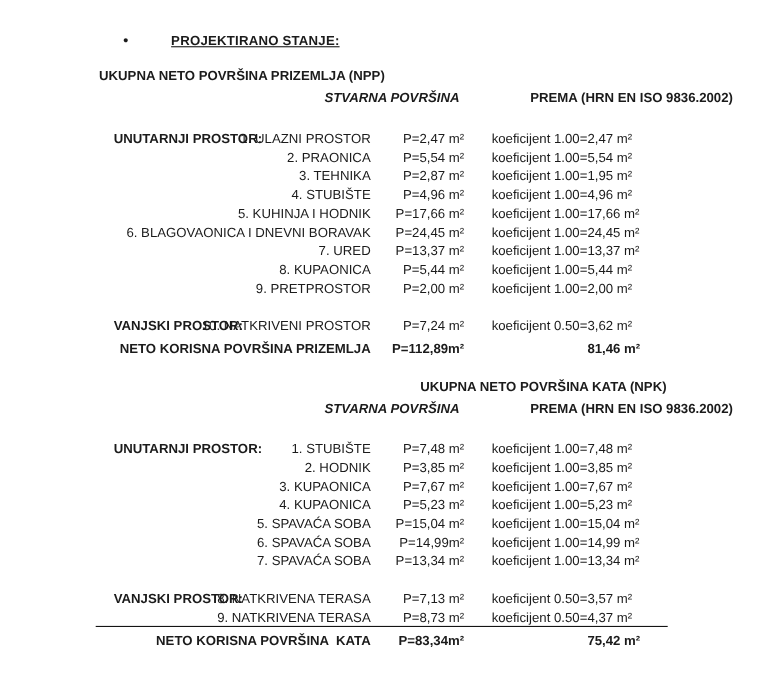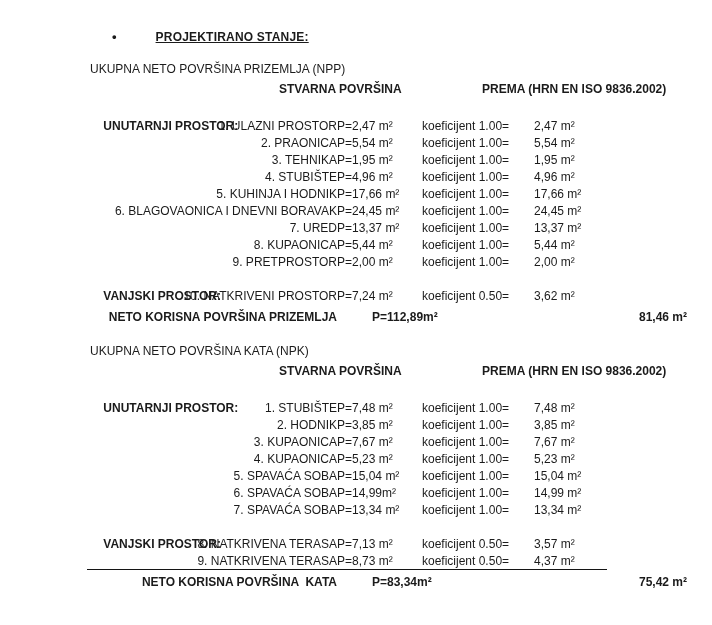--- a/index.html
+++ b/index.html
@@ -11,48 +11,48 @@
     font-size:12px;
     color:#1b1b1b;
     overflow:hidden;
   }
   .content { position:absolute; left:90px; top:28px; width:516px; }
 
   .title-row { display:flex; align-items:center; gap:11px; margin-left:22px; height:17px; font-weight:bold; }
   .title-bullet { font-size:13px; }
   .title-text { text-decoration:underline; letter-spacing:.2px;padding-left:28px; }
 
-  .section-heading { margin-top:16px; height:17px; line-height:17px; font-weight:normal; white-space:pre; }
-  .sec2 .section-heading { margin-top:14px; }
+  .section-heading { margin-top:16px; height:17px; line-height:17px; font-weight:bold; white-space:pre; }
+  .sec2 .section-heading { margin-top:14px;text-align:right; }
 
   .col-headers { position:relative; height:17px; margin-top:3px; font-weight:bold; }
-  .col-headers .col1 { position:absolute; left:189px; top:0; line-height:17px; white-space:nowrap; }
+  .col-headers .col1 { position:absolute; left:205px; top:0; line-height:17px; white-space:nowrap;font-style:italic; }
   .col-headers .col2 { position:absolute; left:372px; top:0; line-height:17px; white-space:nowrap;padding-left:20px; }
 
   .rows { margin-top:3px; }
   .grid-row {
     display:grid;
     grid-template-columns:247px 85px 112px 72px;
     height:17px; line-height:17px;
     white-space:pre;
   }
   .cell-label  { text-align:right; }
-  .cell-area   { text-align:left; }
-  .cell-coef   { text-align:left; }
+  .cell-area   { text-align:right; }
+  .cell-coef   { text-align:right; }
   .cell-result { text-align:left; }
 
   .group-row { height:17px; line-height:17px; font-weight:bold; white-space:pre; }
 
   .rule-row { position:relative; }
   .rule-row::after {
     content:""; position:absolute; left:-3px; right:-1px; bottom:0;
     border-bottom:1.7px solid #141414;
   }
 
-  .total-row { font-weight:bold; padding-top:4px; height:20px; line-height:17px;gap:35px; }
+  .total-row { font-weight:bold; padding-top:4px; height:20px; line-height:17px; }
 </style>
 </head>
 <body>
 
 <div class="page">
   <div class="content">
 
     <div class="title-row">
       <span class="title-bullet">•</span>
       <span class="title-text">PROJEKTIRANO STANJE:</span>
@@ -75,21 +75,21 @@
     <span class="cell-result">2,47 m²</span>
   </div>
           <div class="grid-row">
     <span class="cell-label">2. PRAONICA</span>
     <span class="cell-area">P=5,54 m²</span>
     <span class="cell-coef">koeficijent 1.00=</span>
     <span class="cell-result">5,54 m²</span>
   </div>
           <div class="grid-row">
     <span class="cell-label">3. TEHNIKA</span>
-    <span class="cell-area">P=1,95 m²</span>
+    <span class="cell-area">P=2,87 m²</span>
     <span class="cell-coef">koeficijent 1.00=</span>
     <span class="cell-result">1,95 m²</span>
   </div>
           <div class="grid-row">
     <span class="cell-label">4. STUBIŠTE</span>
     <span class="cell-area">P=4,96 m²</span>
     <span class="cell-coef">koeficijent 1.00=</span>
     <span class="cell-result">4,96 m²</span>
   </div>
           <div class="grid-row">

